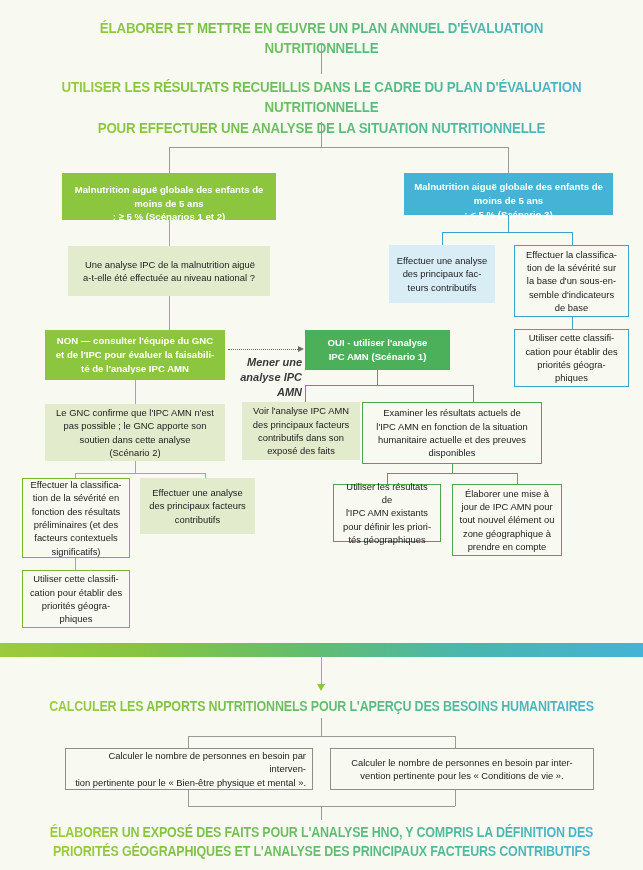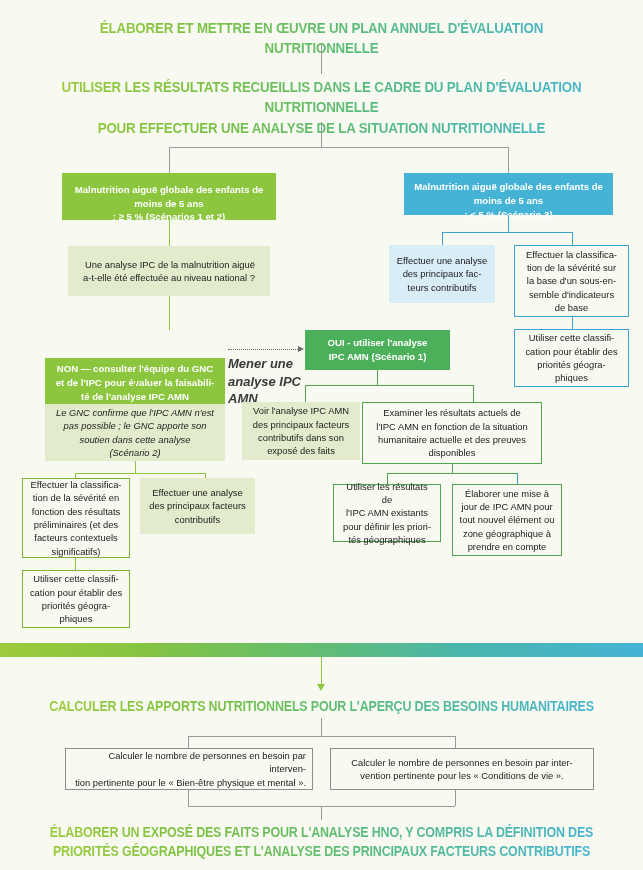--- a/index.html
+++ b/index.html
@@ -83,24 +83,24 @@
   .ah-right-gray {
     border-top: 3.5px solid transparent;
     border-bottom: 3.5px solid transparent;
     border-left: 6px solid #6d6d6d;
   }
 
   .dot-label {
     position: absolute;
     font-style: italic;
     font-weight: 700;
-    font-size: 13px;
+    font-size: 11px;
     line-height: 1.35;
     color: #3a3a3a;
-    text-align: left;
+    text-align: right;
     white-space: pre-line;
   }
 
   
   #gradient-bar {
     position: absolute;
     left: 0; top: 643px; width: 643px; height: 14px;
     background: linear-gradient(90deg, #9ccb3b 0%, #86c442 22%, #63bd6e 48%, #4ab6ae 72%, #45b3d5 100%);
   }
 </style>
@@ -125,32 +125,32 @@
       <span class="u hdr-txt">Malnutrition aiguë globale des enfants de
 moins de 5 ans</span><span> : ≥ 5 % (Scénarios 1 et 2)</span>
     </span>
   </div>
   <div class="line v c-yg" style="left:169px; top:220px; height:26px;"></div>
 
   <div class="box fill-lg" style="left:68px; top:246px; width:202px; height:50px;text-align:right;">Une analyse IPC de la malnutrition aiguë
 a-t-elle été effectuée au niveau national ?</div>
   <div class="line v c-yg" style="left:169px; top:296px; height:34px;"></div>
 
-  <div class="box solid-yg" style="left:45px; top:330px; width:180px; height:50px;margin-top:28px;">NON — consulter l'équipe du GNC
+  <div class="box solid-yg" style="left:45px; top:330px; width:180px; height:50px;">NON — consulter l'équipe du GNC
 et de l'IPC pour évaluer la faisabili-
 té de l'analyse IPC AMN</div>
 
   <div class="dotted" style="left:228px; top:349px; width:70px;"></div>
   <div class="arrowhead ah-right-gray" style="left:298px; top:345.5px;"></div>
   <div class="dot-label" style="left:228px; top:355px; width:74px;">Mener une
 analyse IPC AMN</div>
 
   <div class="line v c-yg" style="left:135px; top:380px; height:24px;"></div>
 
-  <div class="box fill-lg" style="left:45px; top:404px; width:180px; height:57px;font-style:italic;">Le GNC confirme que l'IPC AMN n'est
+  <div class="box fill-lg" style="left:45px; top:404px; width:180px; height:57px;">Le GNC confirme que l'IPC AMN n'est
 pas possible ; le GNC apporte son
 soutien dans cette analyse
 (Scénario 2)</div>
 
   <div class="line v c-yg" style="left:135px; top:461px; height:12px;"></div>
   <div class="line h c-yg" style="left:75px; top:473px; width:130px;"></div>
   <div class="line v c-yg" style="left:75px; top:473px; height:11px;"></div>
   <div class="line v c-yg" style="left:205px; top:473px; height:11px;"></div>
 
   <div class="box out-yg" style="left:22px; top:478px; width:108px; height:80px;">Effectuer la classifica-

